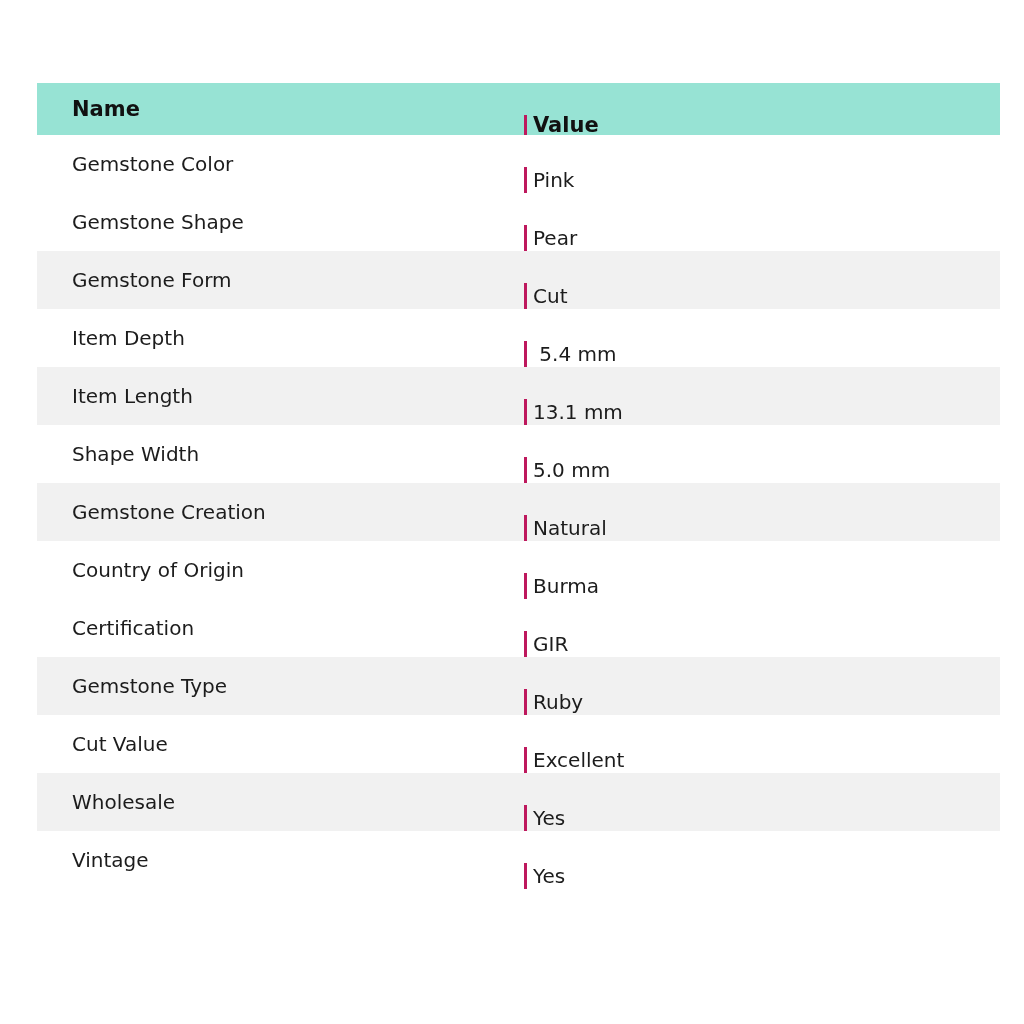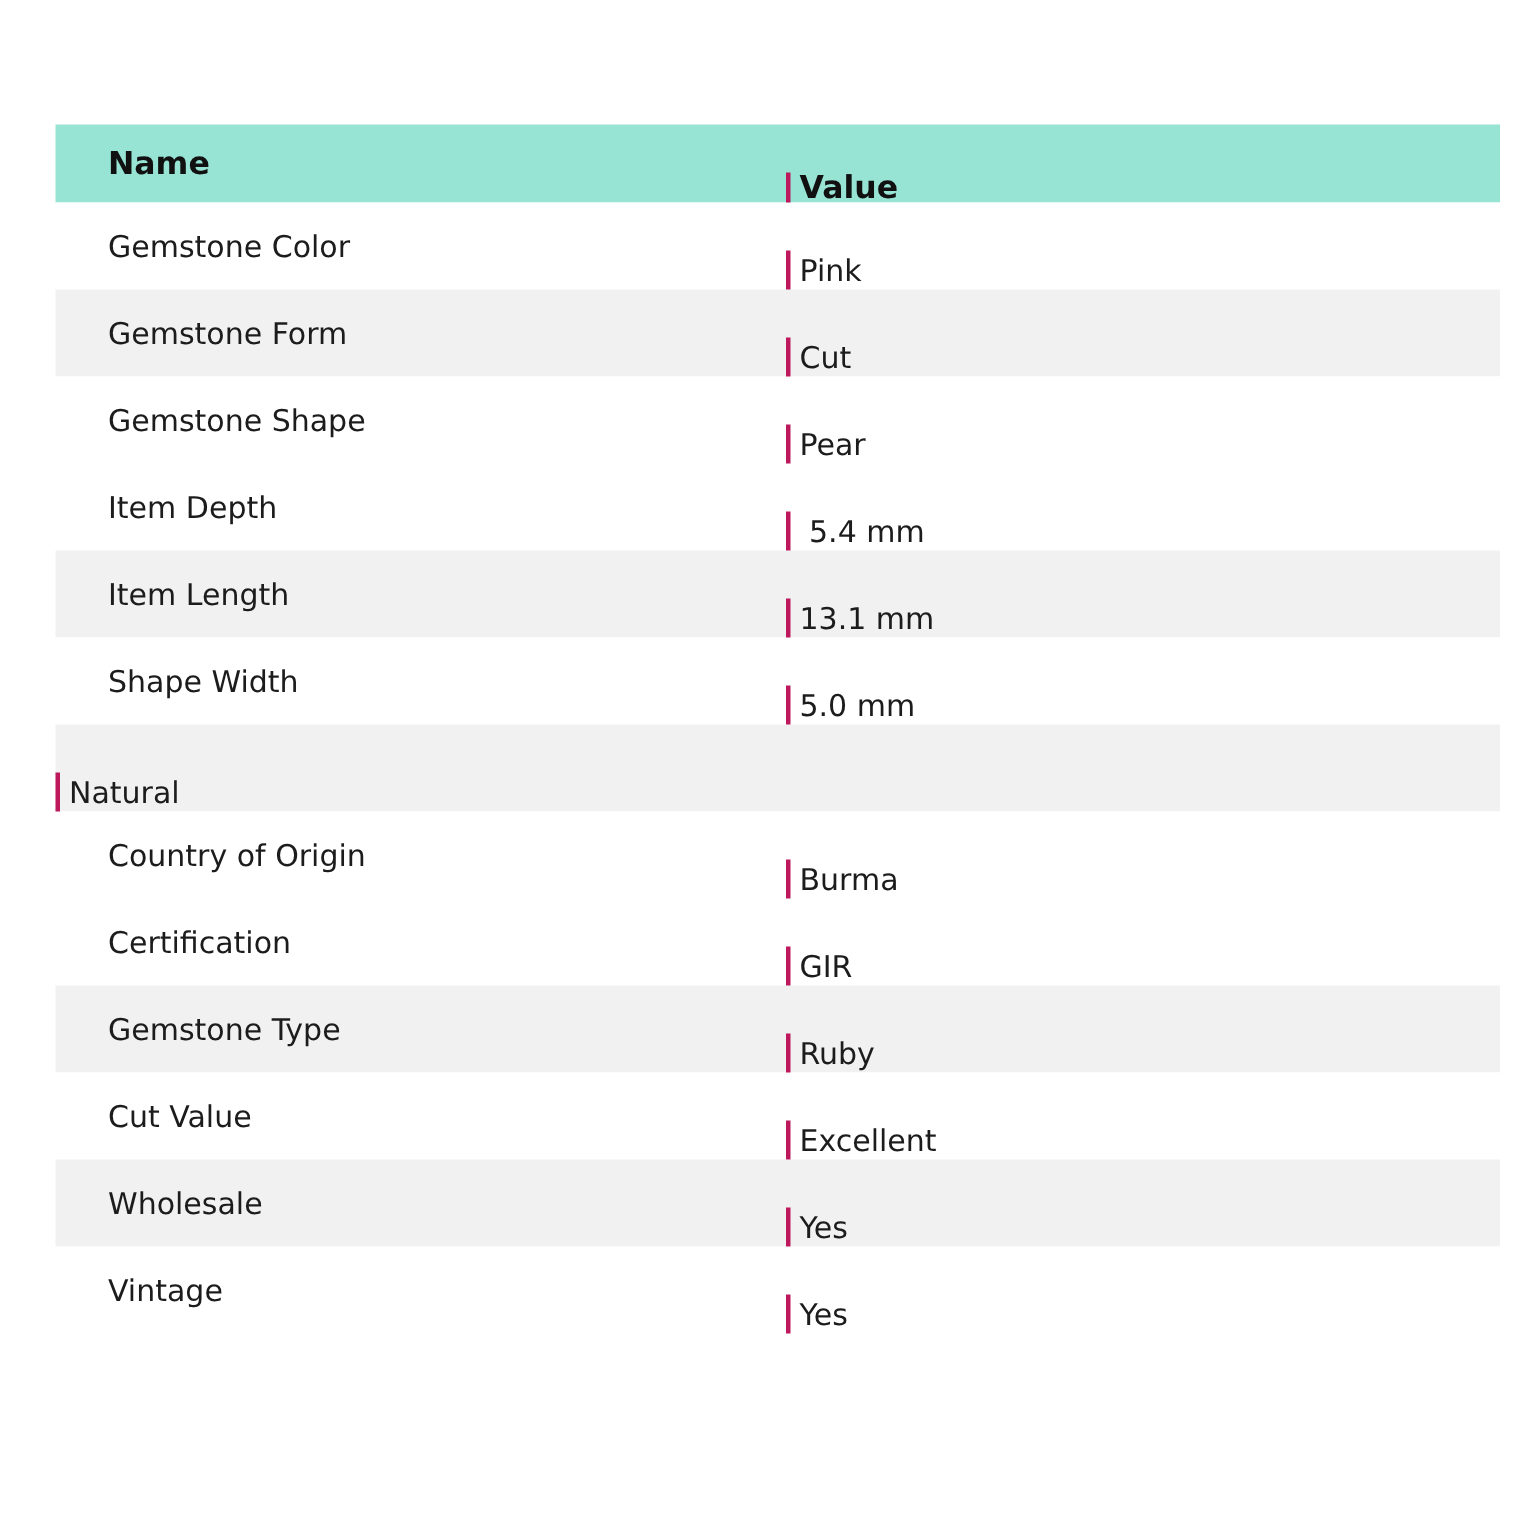--- a/index.html
+++ b/index.html
@@ -61,47 +61,48 @@
   <div class="row header">
     <div class="cell name">Name</div>
     <div class="cell value">Value</div>
   </div>
   <div id="rows-container">
   <div class="row">
     <div class="cell name">Gemstone Color</div>
     <div class="cell value">Pink</div>
   </div>
 
+  <div class="row">
+    <div class="cell name">Gemstone Shape</div>
+    <div class="cell value">Pear</div>
+  </div>
+
   <div class="row alt">
     <div class="cell name">Gemstone Form</div>
     <div class="cell value">Cut</div>
-  </div>
-
-  <div class="row">
-    <div class="cell name">Gemstone Shape</div>
-    <div class="cell value">Pear</div>
   </div>
 
 
   <div class="row">
     <div class="cell name">Item Depth</div>
     <div class="cell value"> 5.4 mm</div>
   </div>
 
   <div class="row alt">
     <div class="cell name">Item Length</div>
     <div class="cell value">13.1 mm</div>
   </div>
 
   <div class="row">
     <div class="cell name">Shape Width</div>
     <div class="cell value">5.0 mm</div>
   </div>
 
   <div class="row alt">
+    <div class="cell name">Gemstone Creation</div>
     <div class="cell value">Natural</div>
   </div>
 
   <div class="row">
     <div class="cell name">Country of Origin</div>
     <div class="cell value">Burma</div>
   </div>
 
 
   <div class="row">

